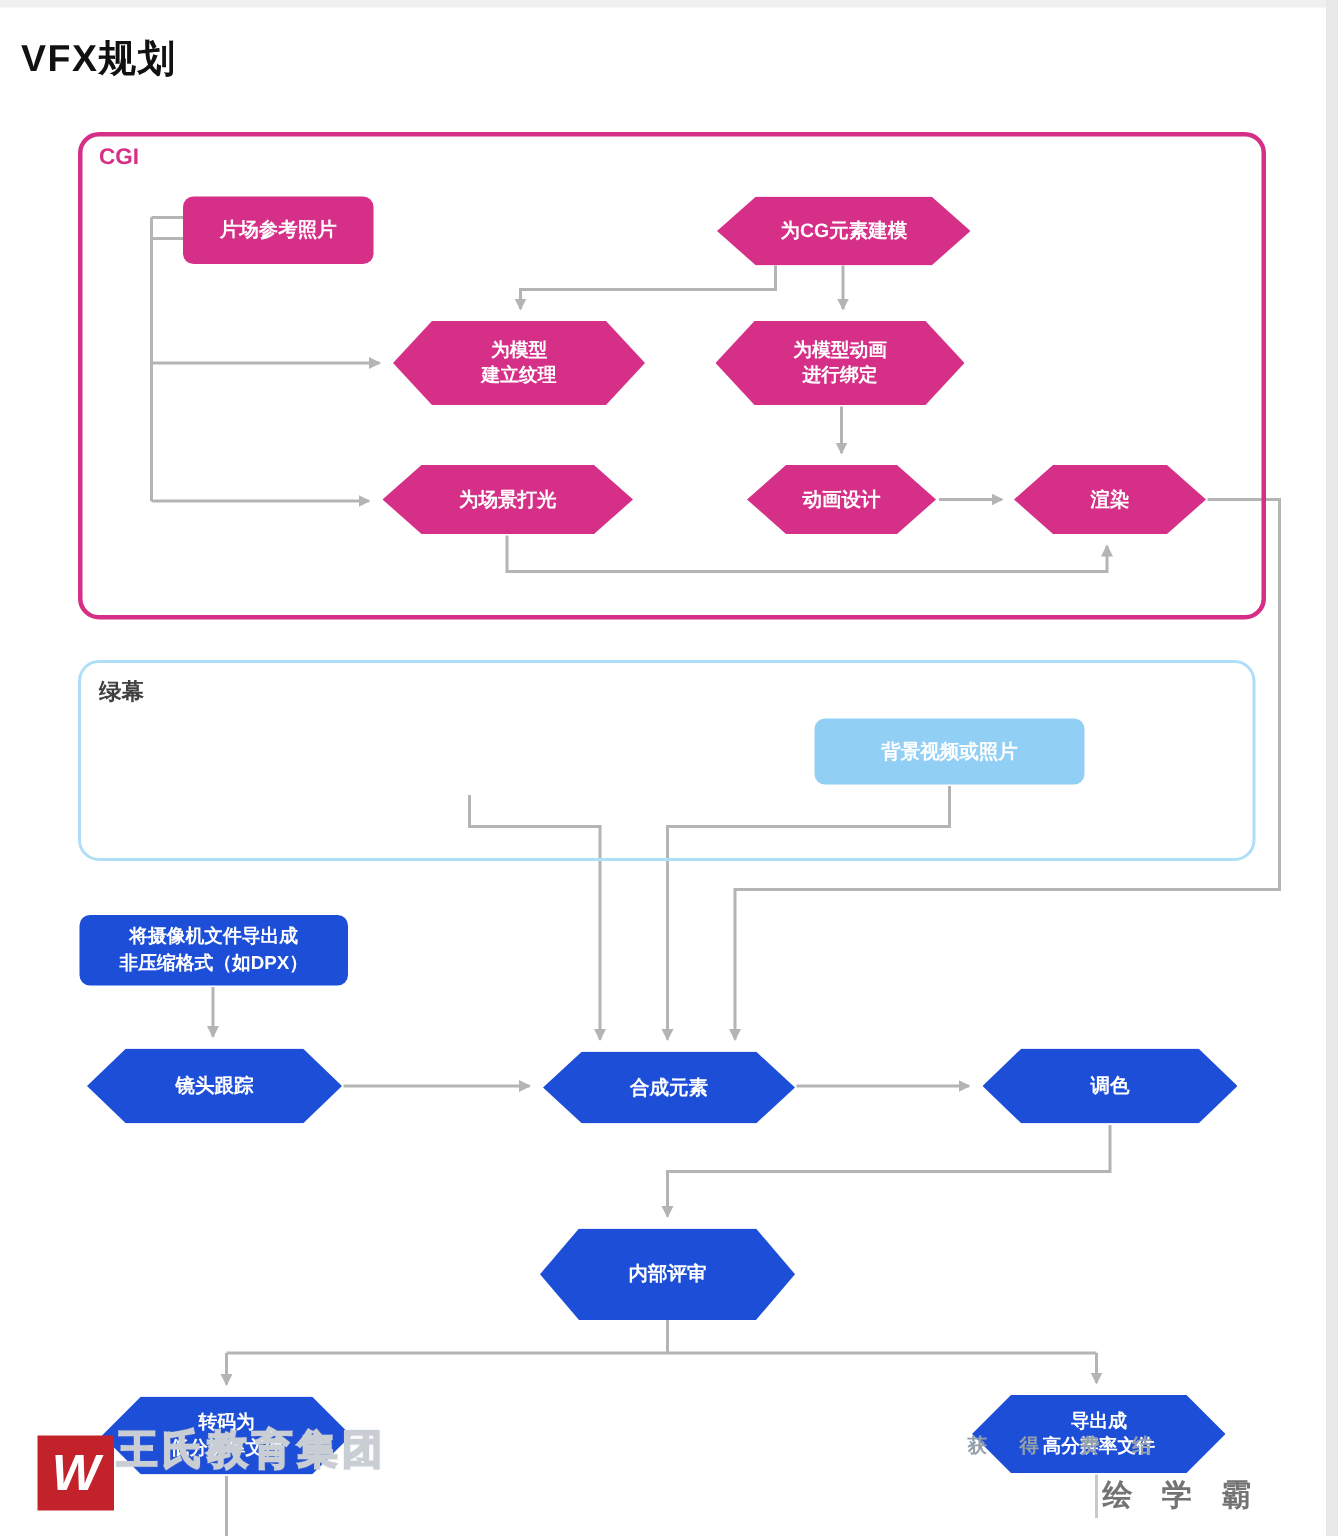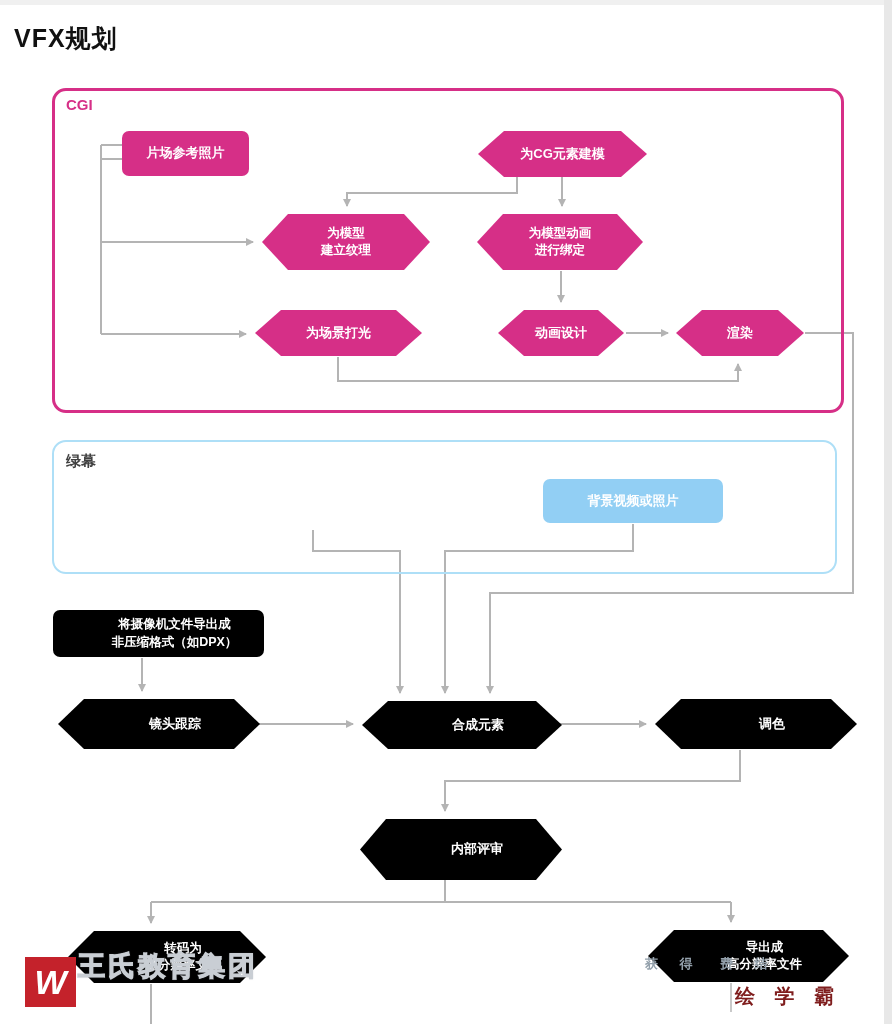--- a/index.html
+++ b/index.html
@@ -19,41 +19,41 @@
   .label-gs{left:66px;top:452px;color:#404040;}
 
   .node{
     position:absolute;display:flex;align-items:center;justify-content:center;
     text-align:center;color:#ffffff;font-weight:bold;font-size:13px;line-height:1.4;
     white-space:pre-line;
   }
   .hex{clip-path:polygon(0 50%,26px 0,calc(100% - 26px) 0,100% 50%,calc(100% - 26px) 100%,26px 100%);}
   .rect-node{border-radius:7px;text-align:center;}
   .pink{background:#d62f87;}
-  .blue{background:#000000;padding-left:32px;}
+  .blue{background:#1d4ed8;}
   .lblue{background:#92cff4;}
   .small-text{font-size:12.5px;}
 
   svg.edges{position:absolute;left:0;top:0;}
 
   
   .wm-logo{
     position:absolute;left:25px;top:957px;width:51px;height:50px;background:#c4222b;
     display:flex;align-items:center;justify-content:center;color:#fff;
     font-size:34px;font-weight:bold;font-style:italic;line-height:1;
   }
   .wm-company{
     position:absolute;left:66px;top:948px;font-size:27px;letter-spacing:3px;font-weight:bold;
     color:#ffffff;-webkit-text-stroke:1.2px #c9ced4;text-shadow:0 0 2px rgba(160,165,170,.55);margin-left:12px;
   }
   .wm-gray{position:absolute;top:955px;font-size:13px;letter-spacing:9px;color:#93a0ab;font-weight:bold;}
   .wm-gray-left{left:645px;}
   .wm-gray-right{left:720px;}
   .wm-brand{
-    position:absolute;left:735px;top:983px;font-size:20px;font-weight:bold;letter-spacing:7px;color:#7f1d1d;
+    position:absolute;left:735px;top:983px;font-size:20px;font-weight:bold;letter-spacing:7px;color:#737373;
   }
 </style>
 </head>
 <body>
 
 <div id="screen">
 
   <div class="scan-strip-top"></div>
   <div class="scan-strip-right"></div>
 

